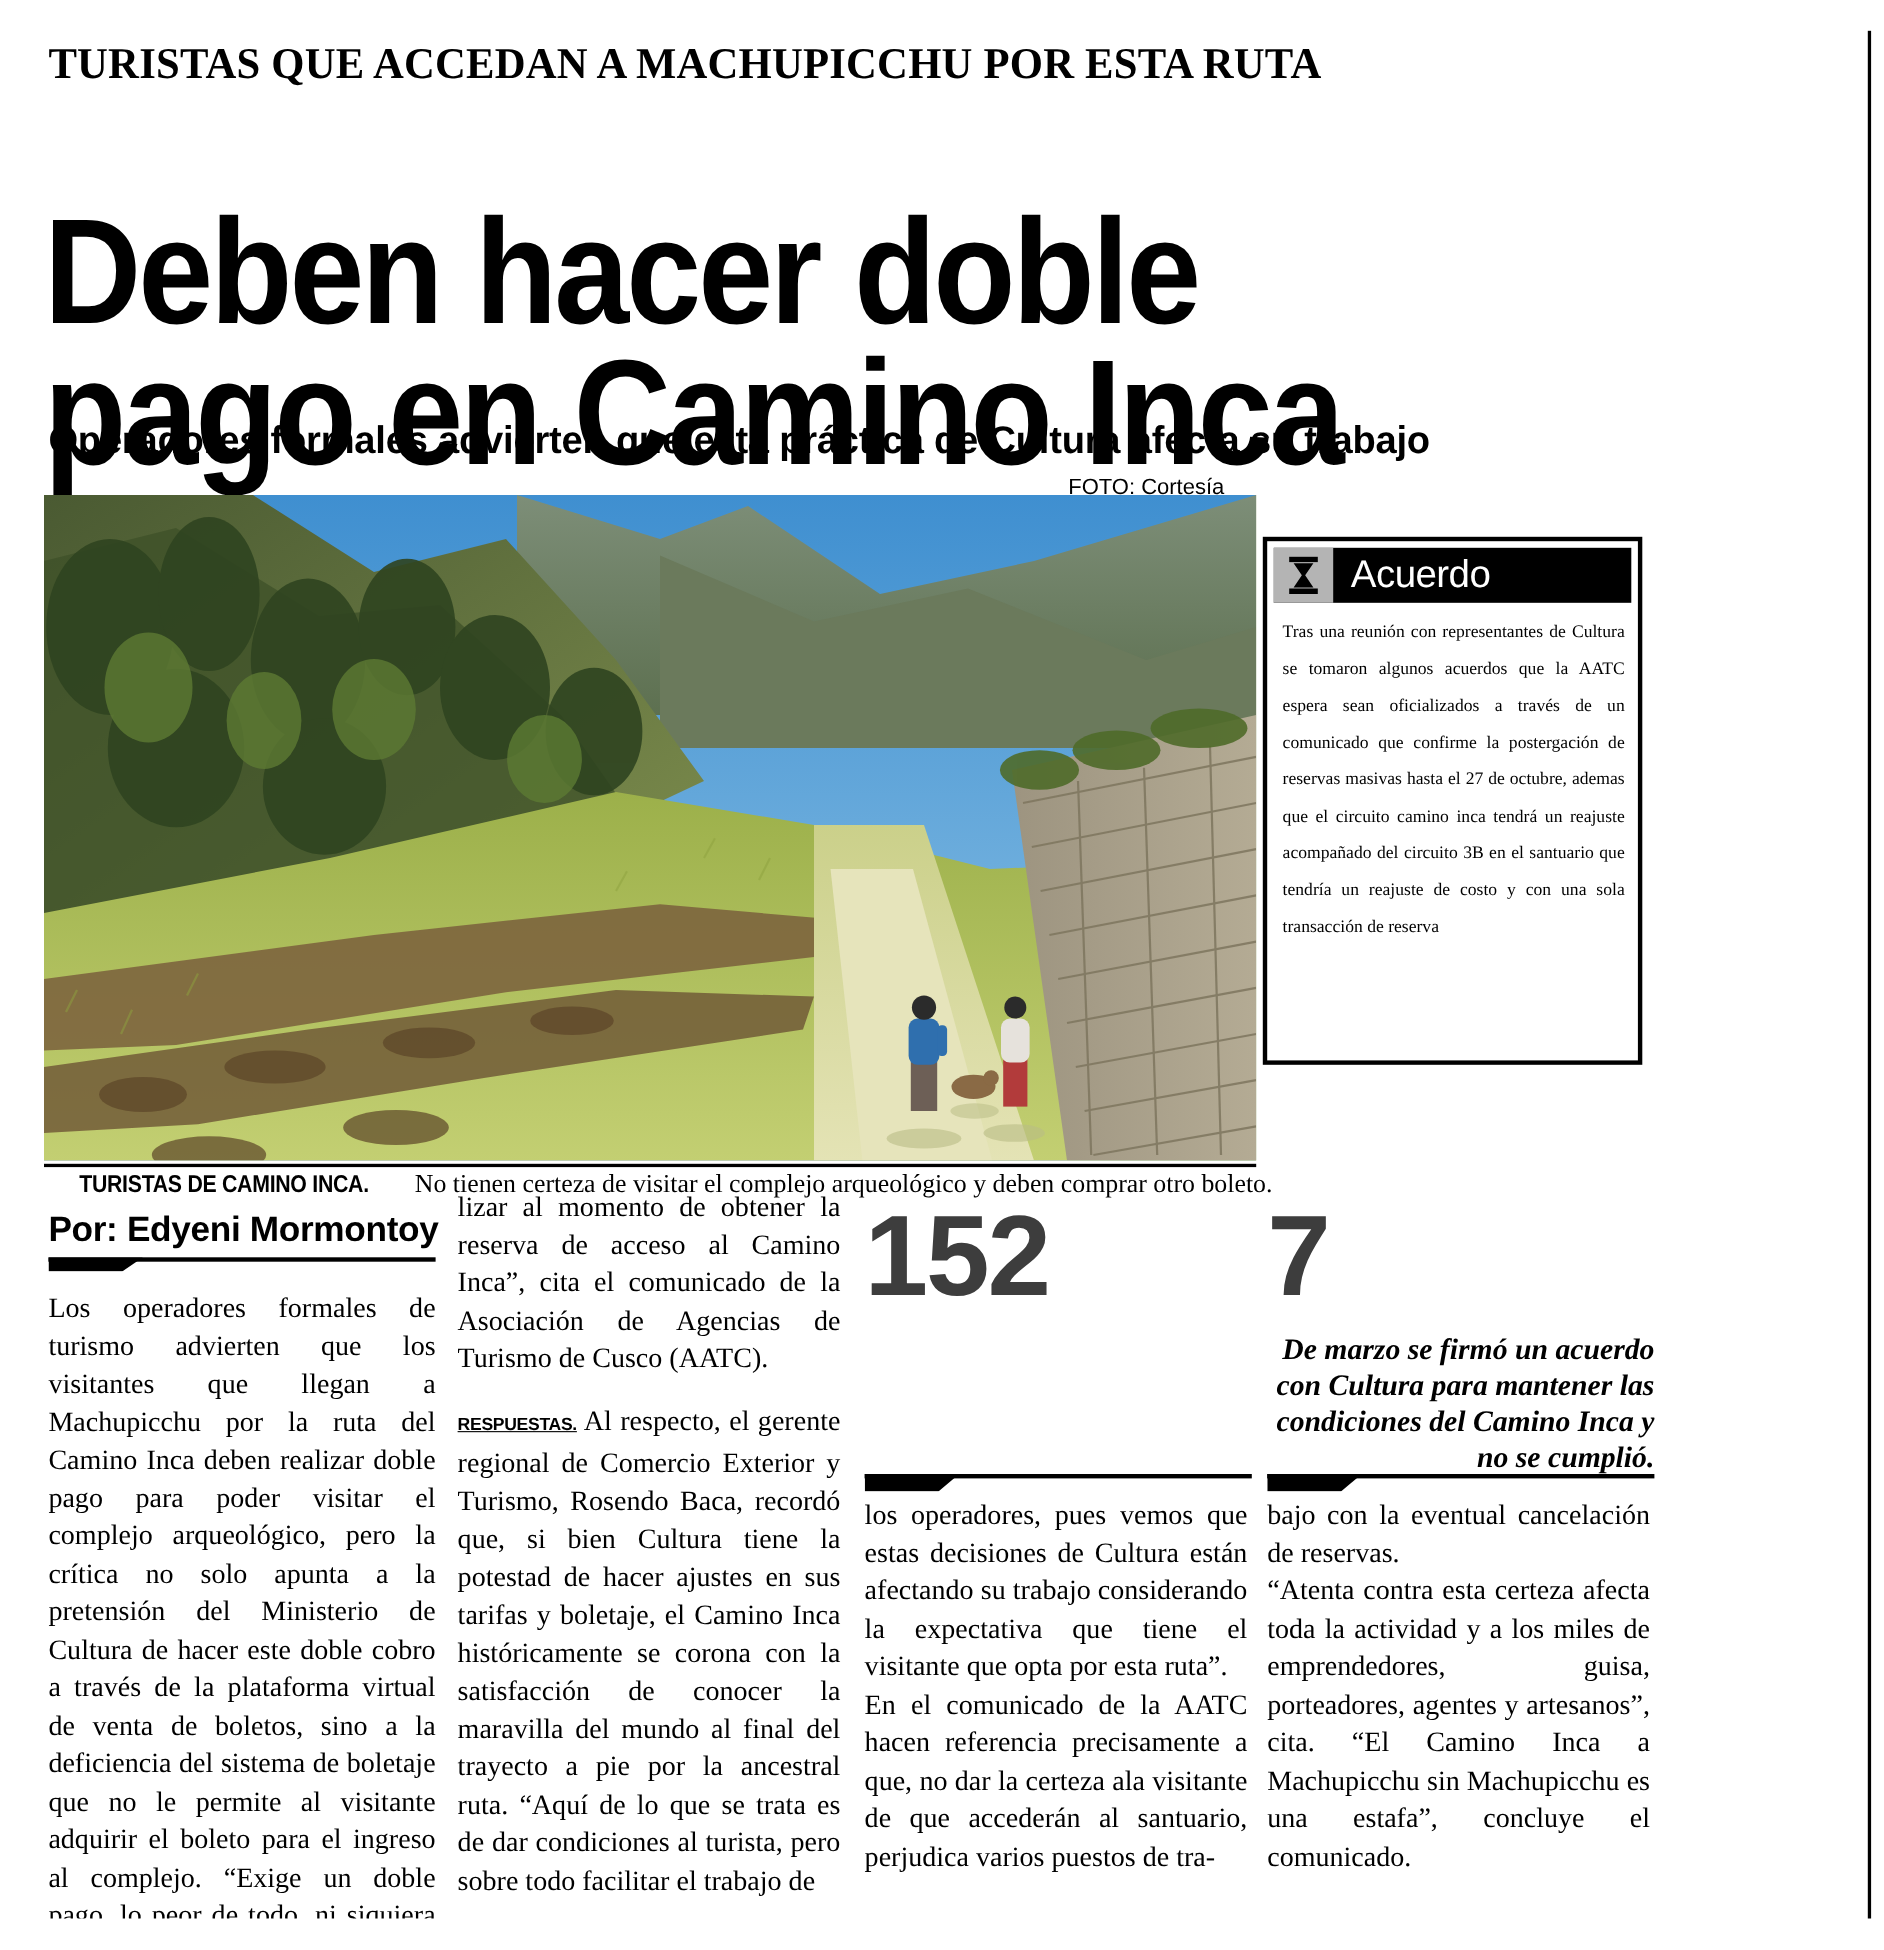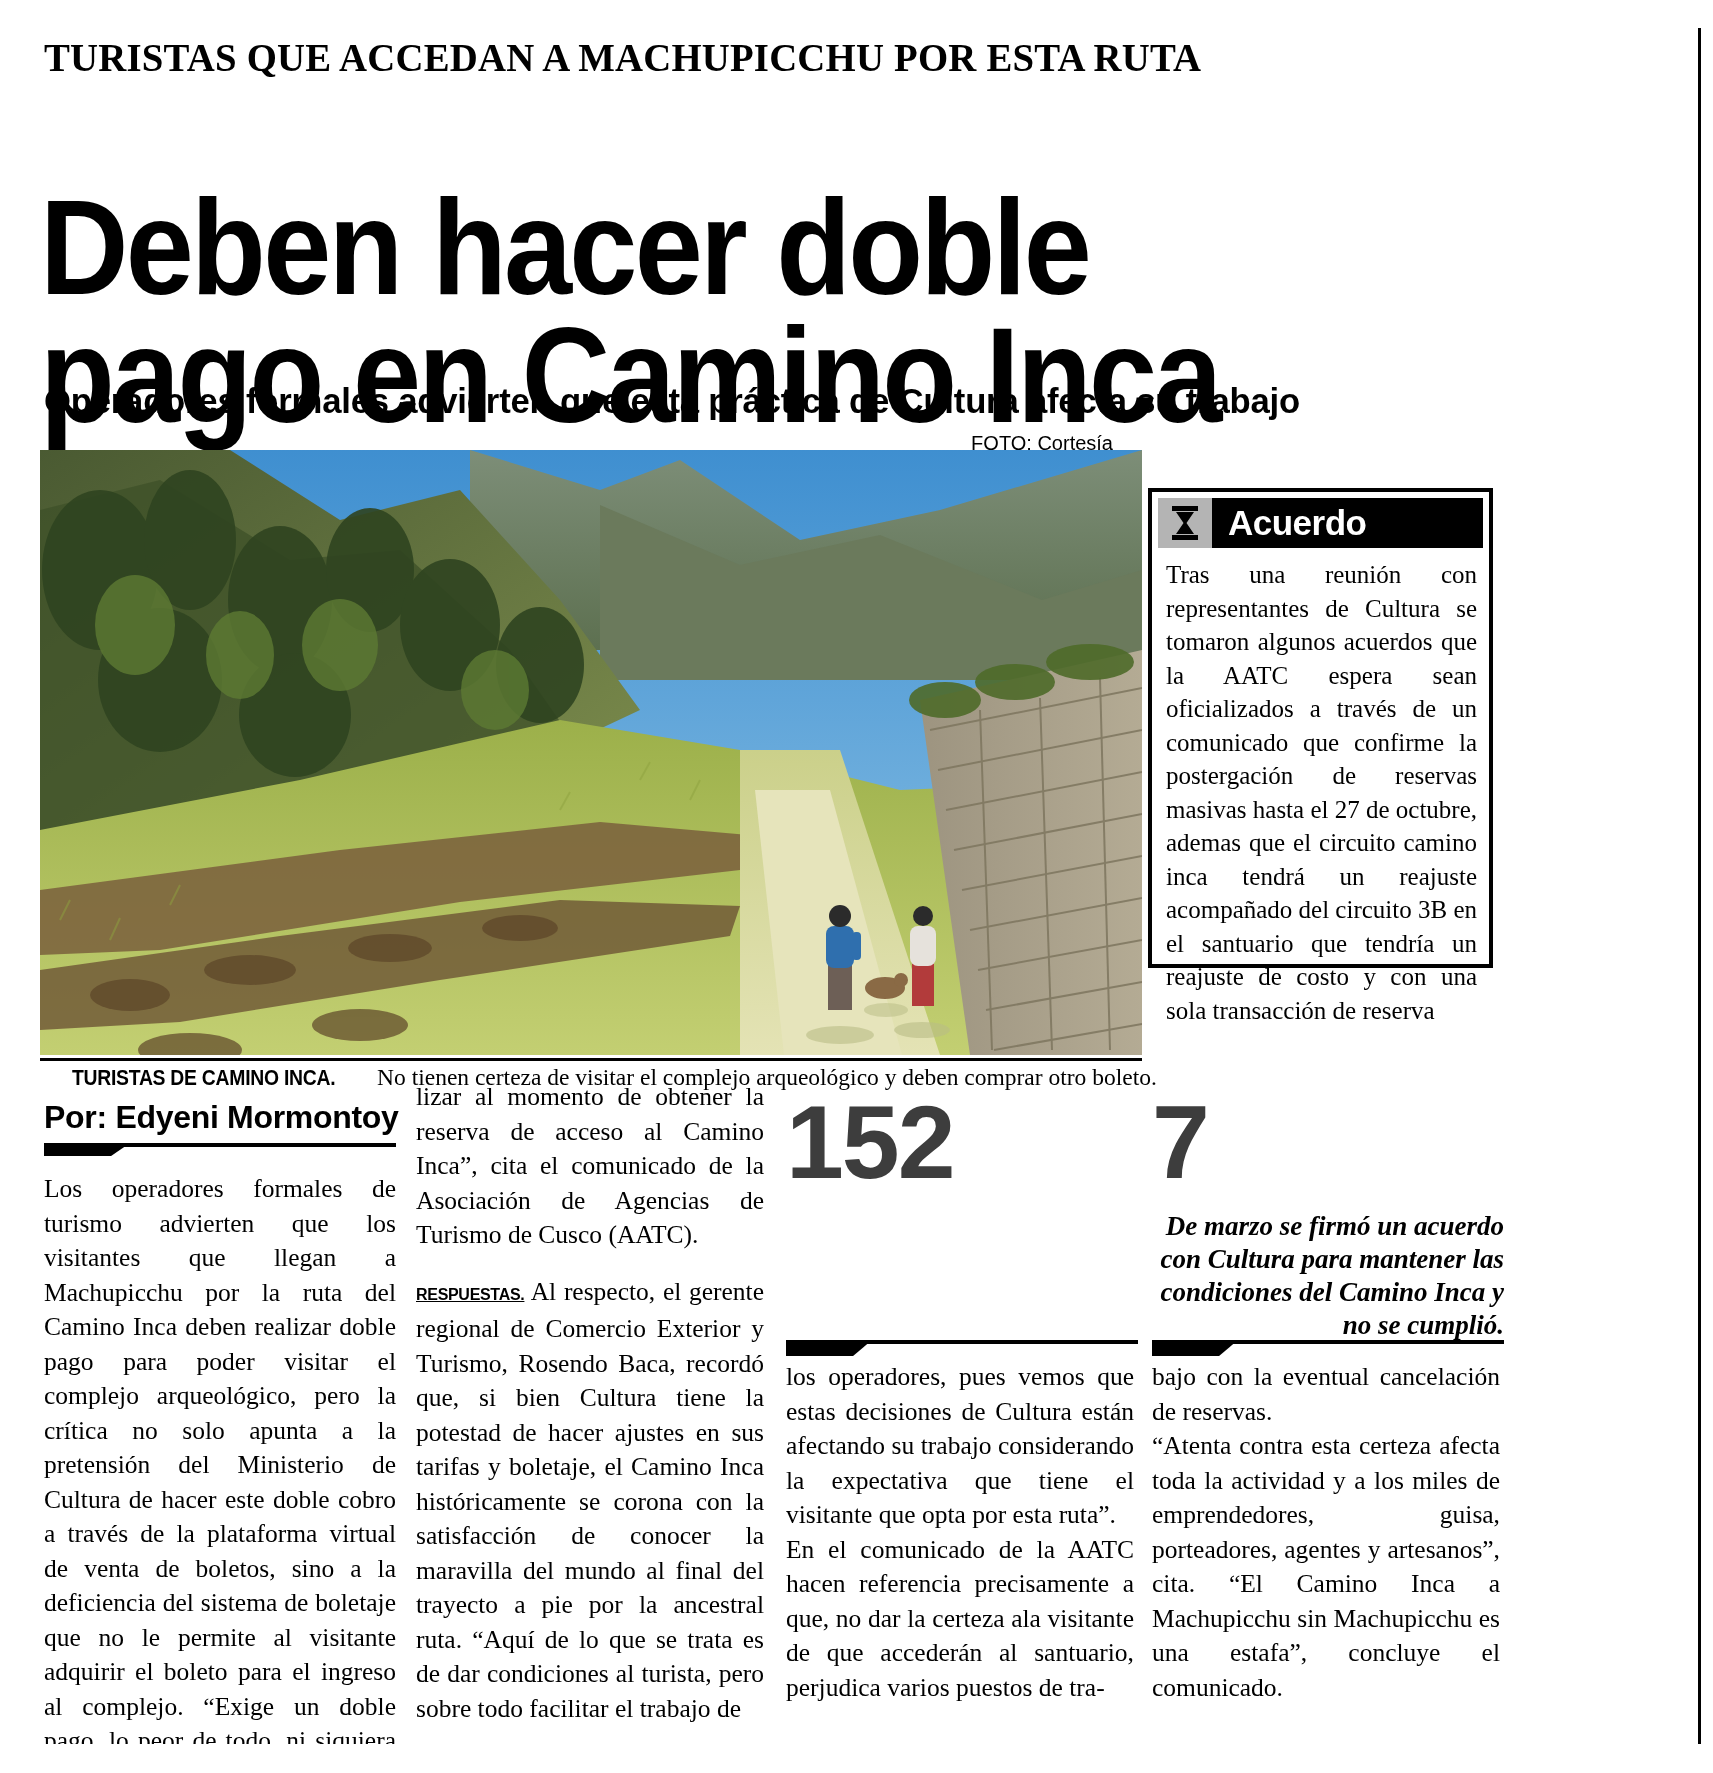--- a/index.html
+++ b/index.html
@@ -65,26 +65,26 @@
   }
   .acuerdo-head{
     position:absolute;left:6px;top:6px;right:6px;height:50px;
     background:#000;display:flex;align-items:center;
   }
   .acuerdo-icon{
     width:54px;height:50px;background:#b4b4b4;display:flex;align-items:center;justify-content:center;flex:none;
   }
   .acuerdo-icon svg{display:block;}
   .acuerdo-title{
-    color:#fff;font-family:"Liberation Sans",sans-serif;font-weight:700;
+    color:#fff;font-family:"Liberation Sans",sans-serif;font-weight:400;
     font-size:35px;line-height:50px;letter-spacing:-.5px;padding-left:16px;
   }
   .acuerdo-body{
     position:absolute;left:14px;right:12px;top:66px;
-    font-family:"Liberation Serif",serif;font-size:25px;line-height:33.5px;
+    font-family:"Liberation Serif",serif;font-size:16px;line-height:33.5px;
     text-align:justify;text-justify:inter-word;hyphens:manual;
   }
 
   
   .byline{
     position:absolute;left:44px;top:1100px;width:360px;
     font-family:"Liberation Sans",sans-serif;font-weight:700;
     font-size:32px;line-height:34px;letter-spacing:-.3px;
   }
   .byline-rule{position:absolute;left:44px;top:1143px;width:352px;height:4px;background:#000;}

